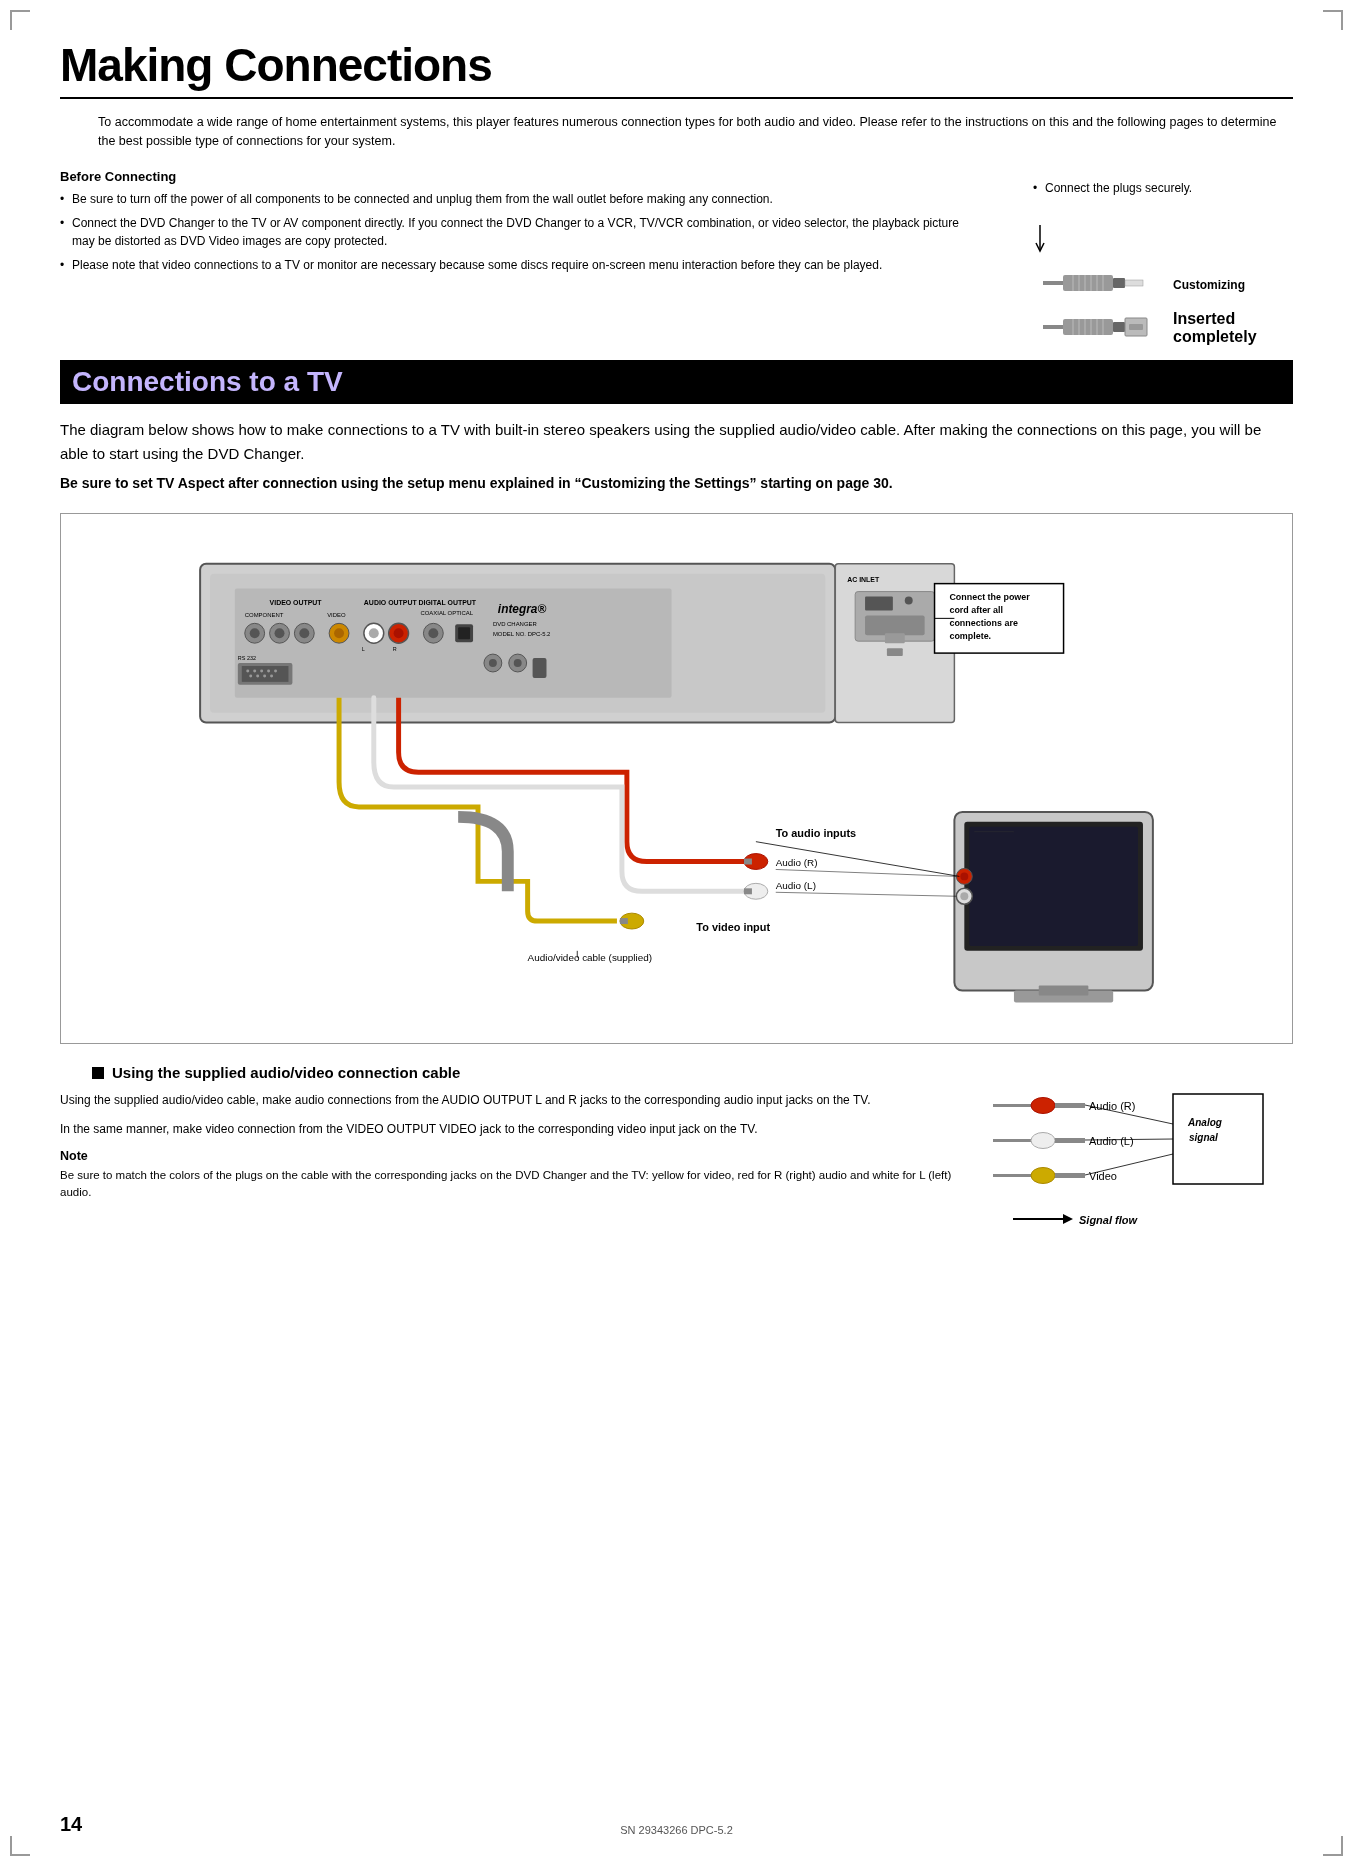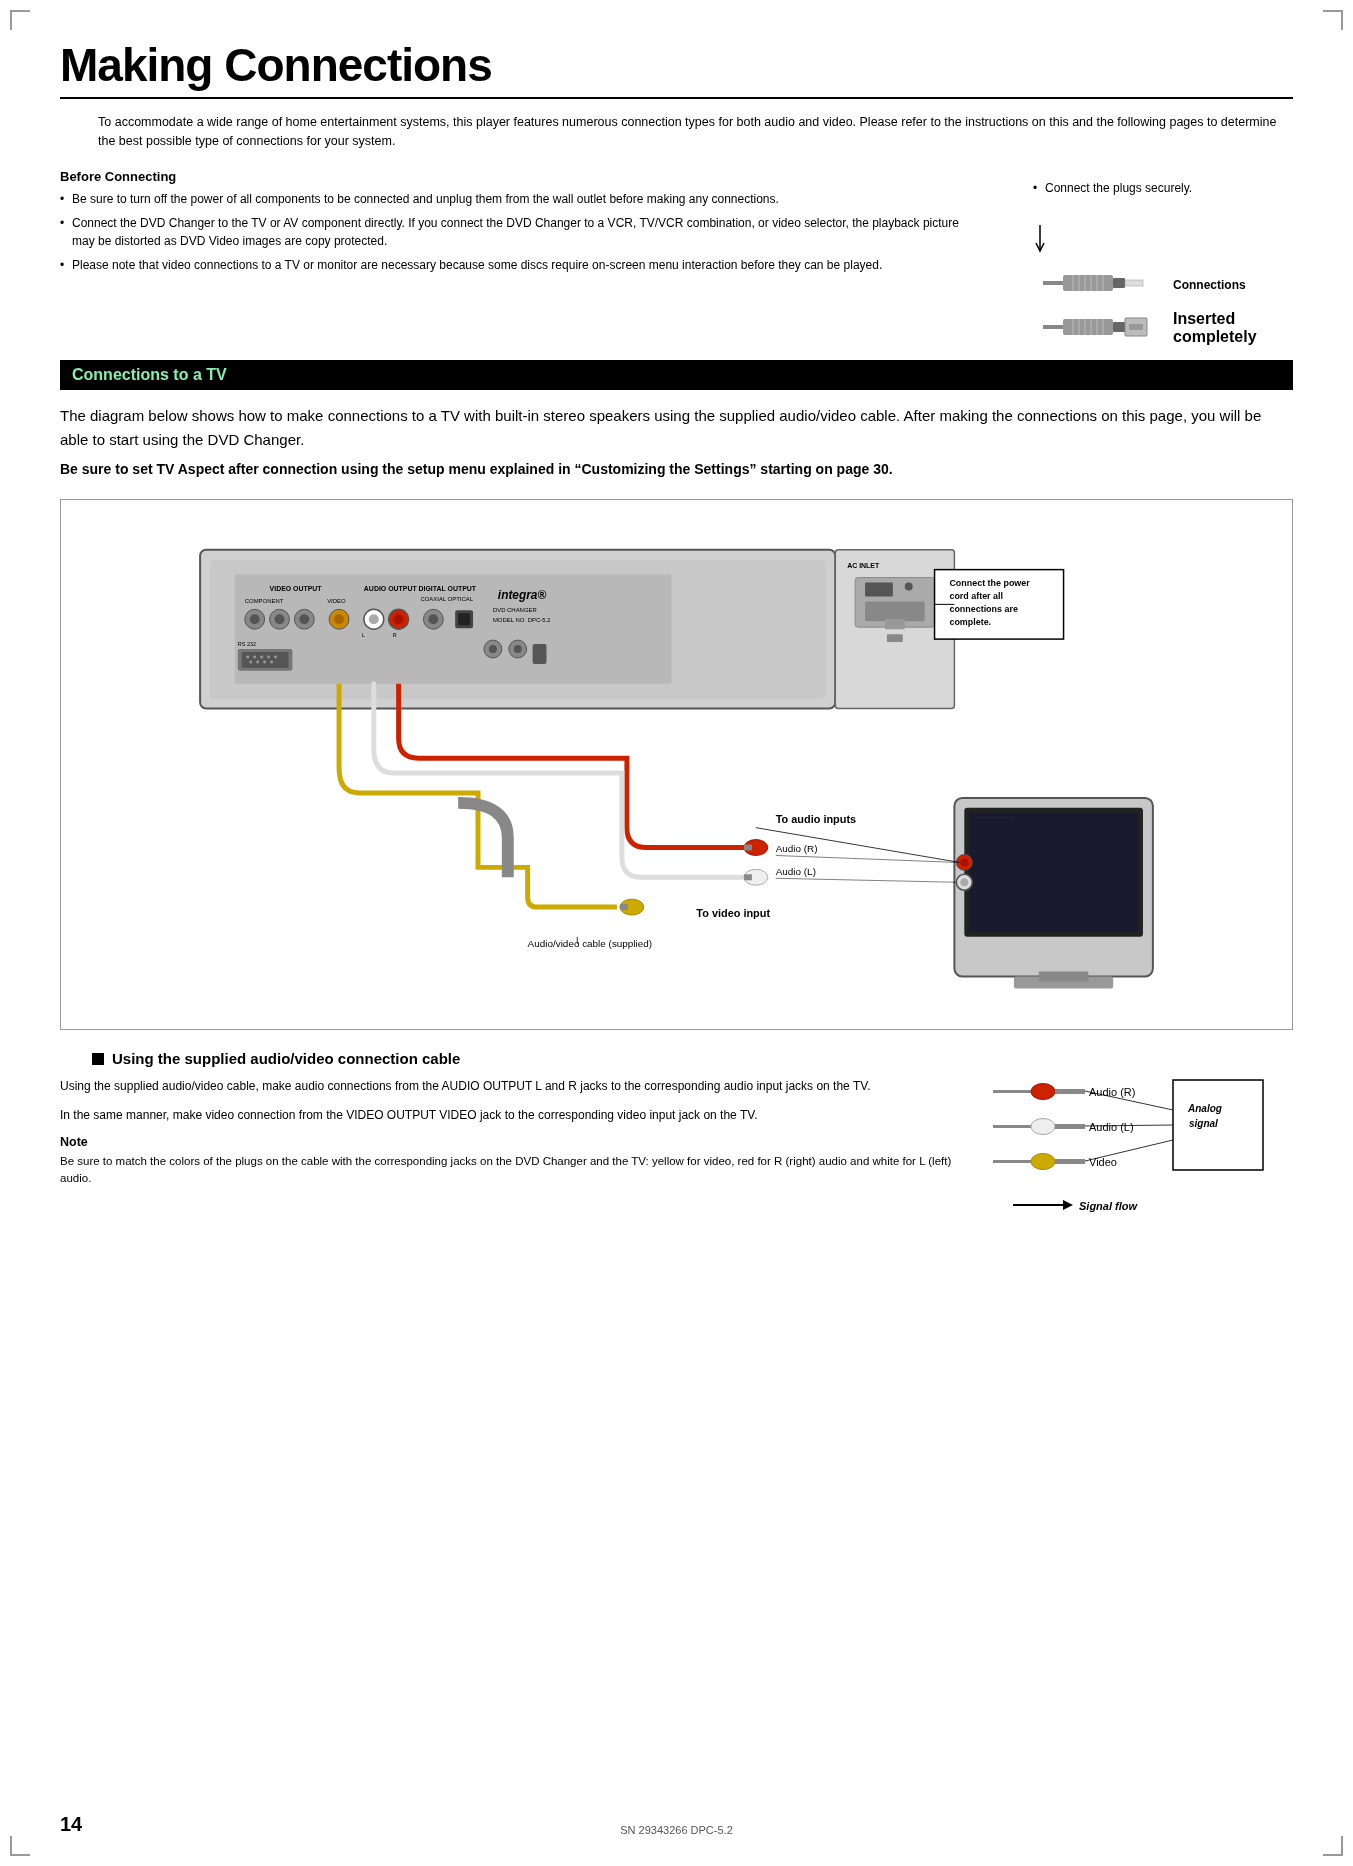--- a/index.html
+++ b/index.html
@@ -87,23 +87,23 @@
     .connector-diagram {
       display: flex;
       flex-direction: column;
       align-items: flex-start;
       margin-top: 8px;
     }
 
     
     .connections-header {
       background: #000;
-      color: #86efac;
+      color: #c4b5fd;
       padding: 6px 12px;
-      font-size: 16px;
+      font-size: 28px;
       font-weight: bold;
       margin-bottom: 14px;
       margin-top: 10px;
     }
     .connections-desc {
       font-size: 15px;
       line-height: 1.55;
       margin-bottom: 8px;
     }
     .connections-bold-note {
@@ -207,21 +207,21 @@
 
 <h1 class="main-title">Making Connections</h1>
 <hr class="title-rule">
 
 <p class="intro-text">To accommodate a wide range of home entertainment systems, this player features numerous connection types for both audio and video. Please refer to the instructions on this and the following pages to determine the best possible type of connections for your system.</p>
 
 <div class="before-connecting">
   <div class="before-connecting-left">
     <p class="section-subtitle">Before Connecting</p>
     <ul class="bullet-list">
-      <li>Be sure to turn off the power of all components to be connected and unplug them from the wall outlet before making any connections.</li>
+      <li>Be sure to turn off the power of all components to be connected and unplug them from the wall outlet before making any connection.</li>
       <li>Connect the DVD Changer to the TV or AV component directly. If you connect the DVD Changer to a VCR, TV/VCR combination, or video selector, the playback picture may be distorted as DVD Video images are copy protected.</li>
       <li>Please note that video connections to a TV or monitor are necessary because some discs require on-screen menu interaction before they can be played.</li>
     </ul>
   </div>
   <div class="before-connecting-right">
     <ul class="bullet-list" style="margin-bottom:14px;">
       <li>Connect the plugs securely.</li>
     </ul>
 
     <div class="connector-diagram">
@@ -253,21 +253,21 @@
               <line x1="42" y1="6" x2="42" y2="22" stroke="#bbb" stroke-width="1"></line>
               <line x1="48" y1="6" x2="48" y2="22" stroke="#bbb" stroke-width="1"></line>
               <line x1="54" y1="6" x2="54" y2="22" stroke="#bbb" stroke-width="1"></line>
               <line x1="60" y1="6" x2="60" y2="22" stroke="#bbb" stroke-width="1"></line>
 
               <rect x="70" y="9" width="12" height="10" fill="#666" rx="1"></rect>
 
               <rect x="82" y="11" width="18" height="6" fill="#ddd" stroke="#999" stroke-width="0.5"></rect>
             </svg>
           </div>
-          <span style="font-size:12px;font-weight:bold;">Connections</span>
+          <span style="font-size:12px;font-weight:bold;">Customizing</span>
         </div>
 
         <div style="display:flex; align-items:center; gap:10px;">
           <div style="position:relative;">
             <svg width="120" height="28" viewBox="0 0 120 28">
 
               <rect x="0" y="12" width="20" height="4" fill="#888"></rect>
 
               <rect x="20" y="6" width="50" height="16" fill="#999" rx="2"></rect>
 

